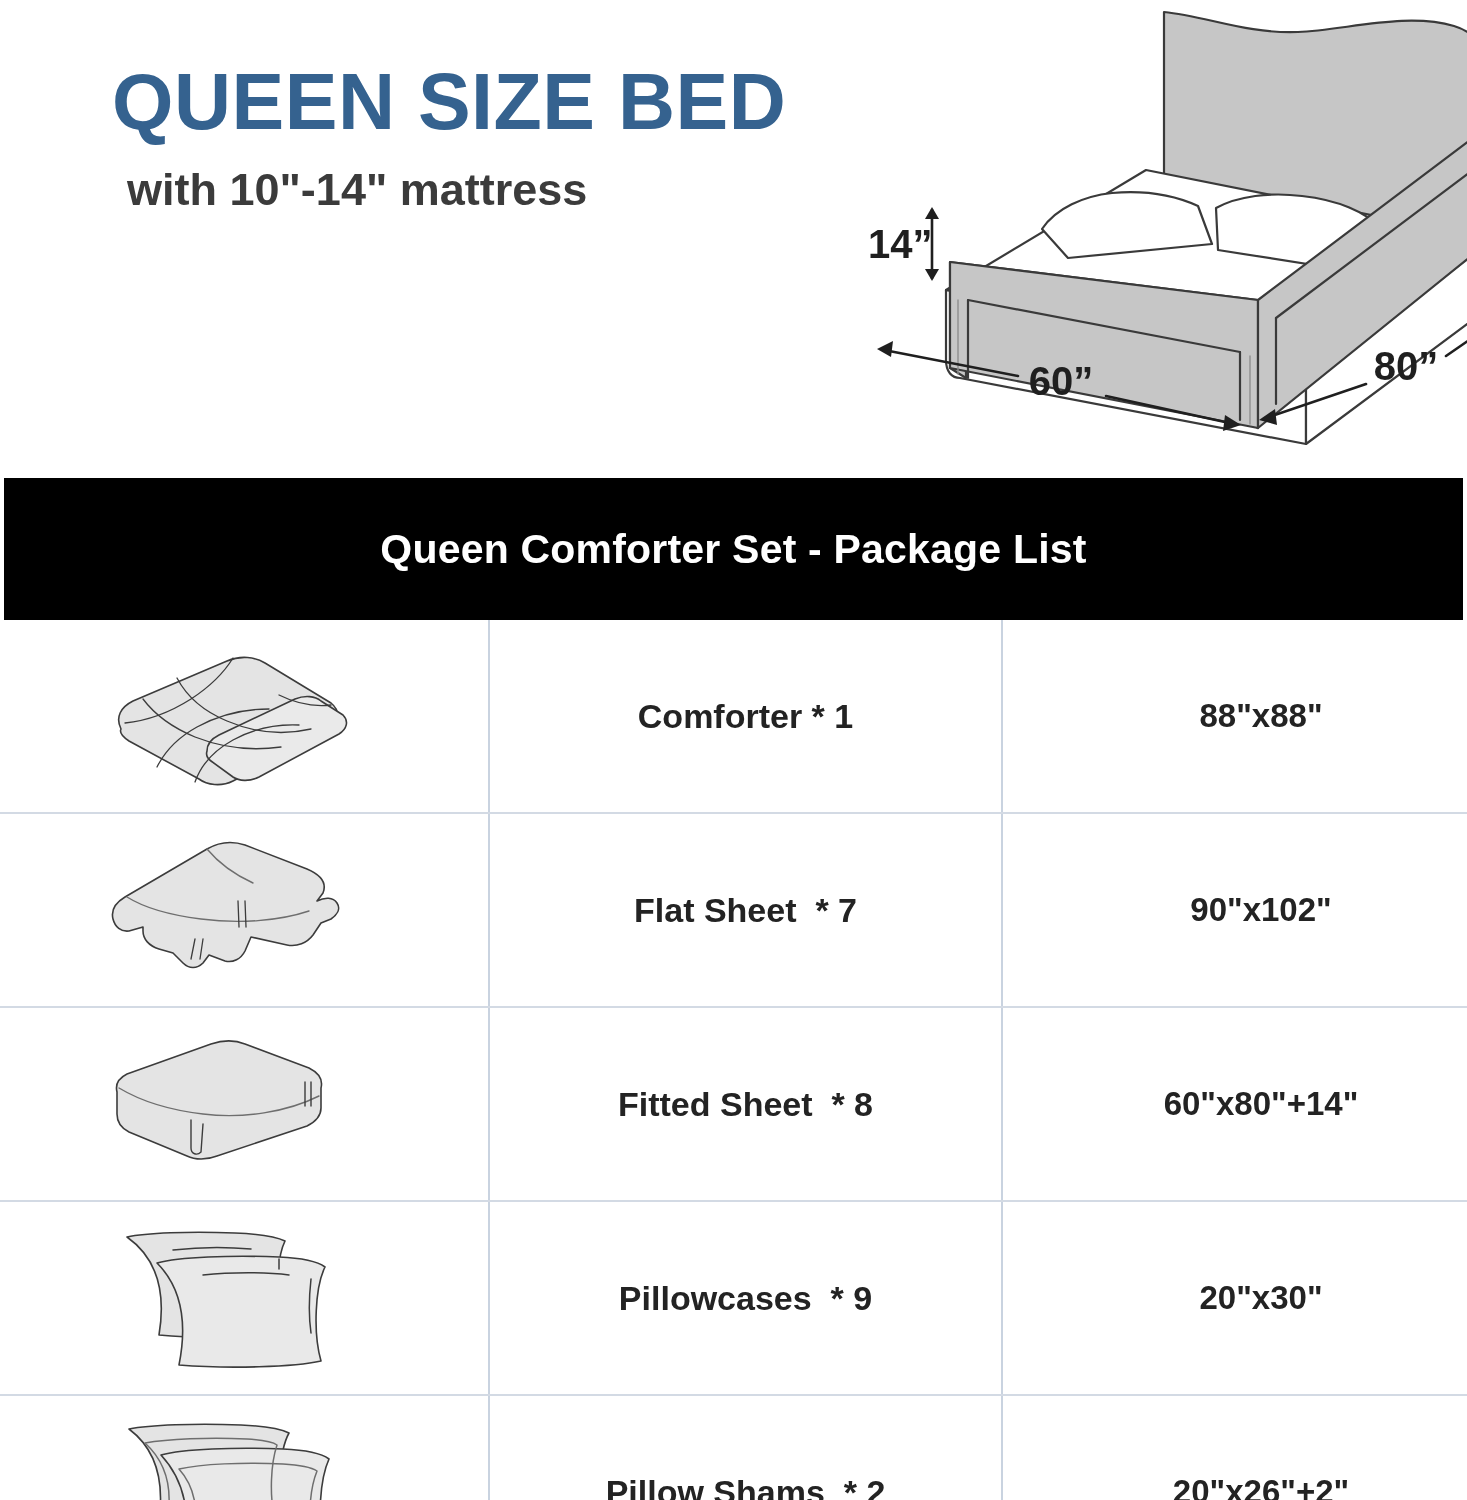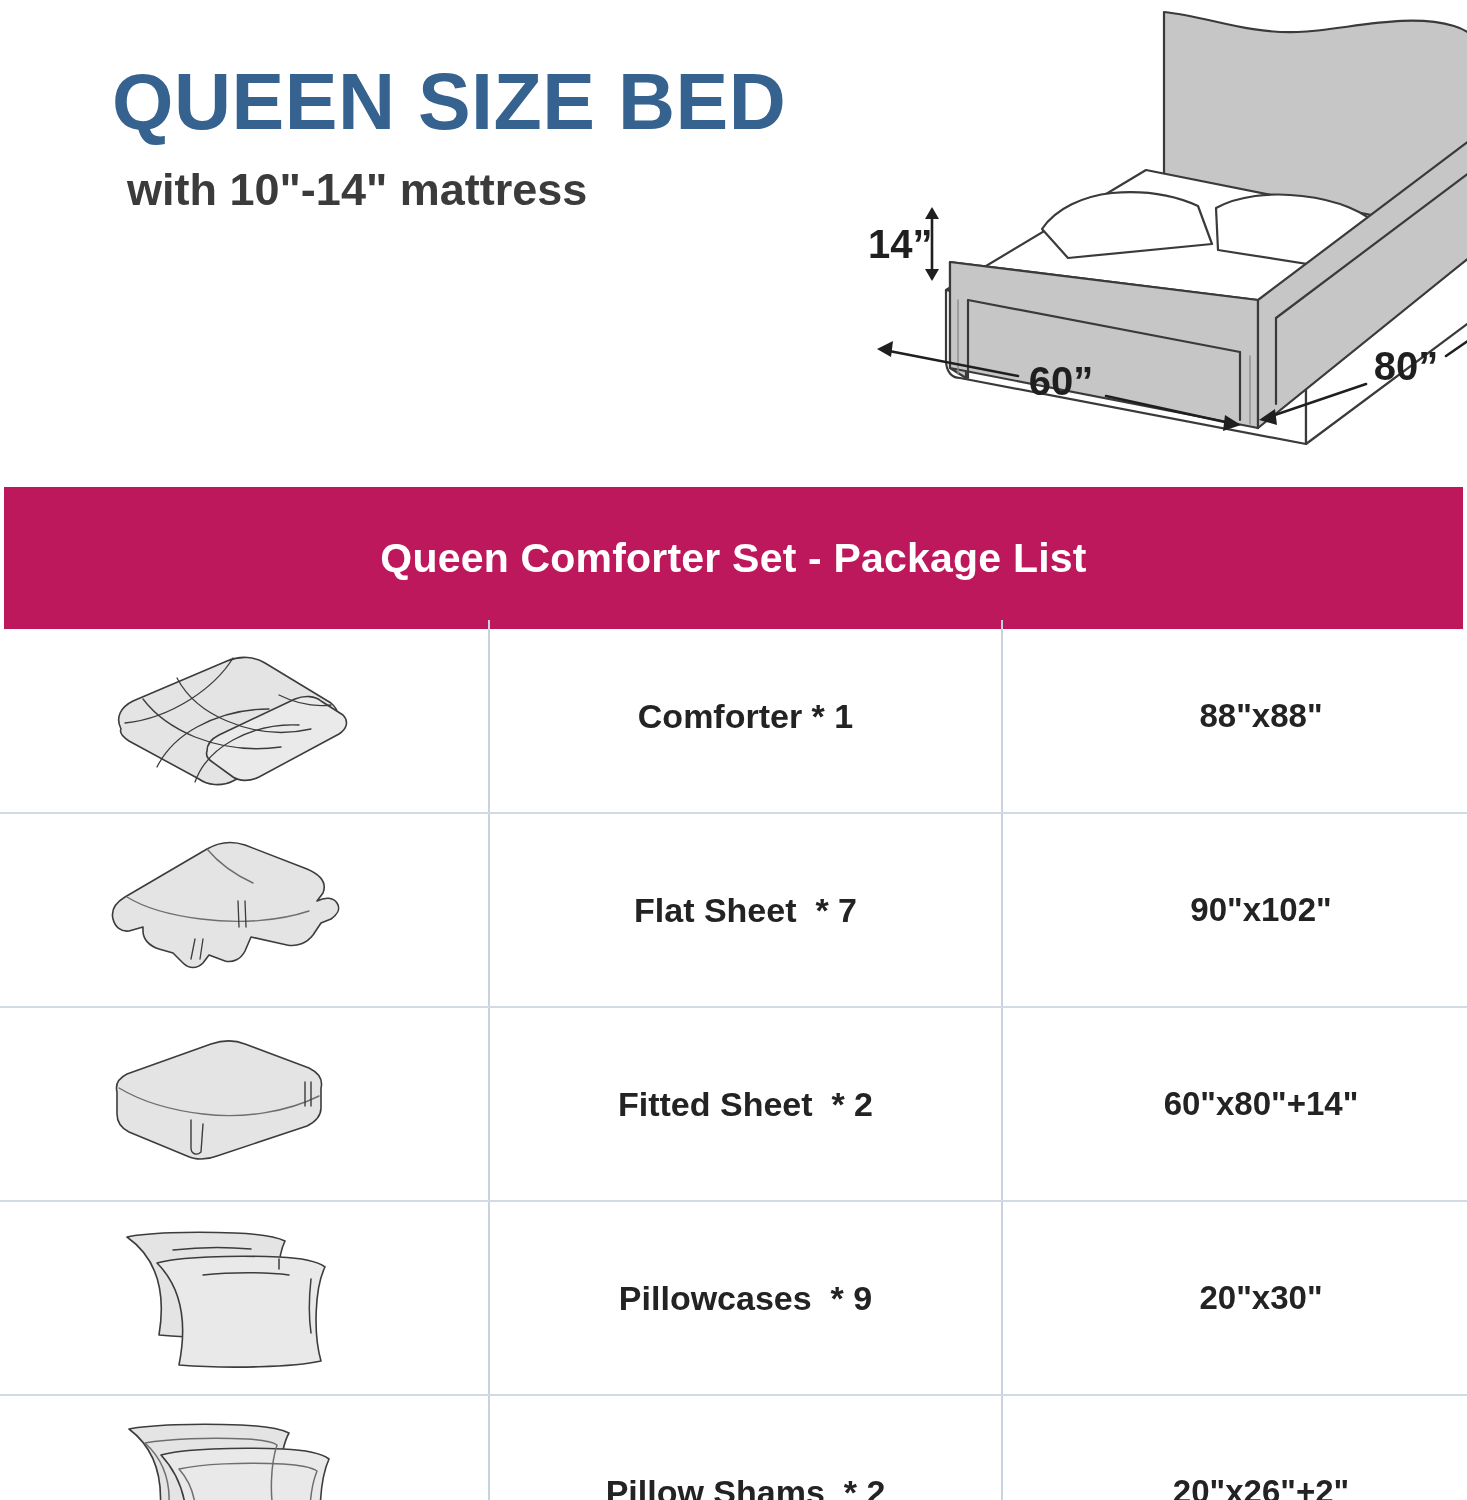--- a/index.html
+++ b/index.html
@@ -59,26 +59,25 @@
     height: 450px;
   }
 
   
   #package-banner {
     position: absolute;
     left: 4px;
     top: 478px;
     width: 1459px;
     height: 142px;
-    background: #be185d;
+    background: #000000;
     display: flex;
     align-items: center;
     justify-content: center;
     box-sizing: border-box;
-    margin-top: 9px;
   }
   #package-banner-title {
     color: #ffffff;
     font-size: 41px;
     font-weight: 700;
     letter-spacing: 0.2px;
     text-align: center;
     white-space: nowrap;
   }
 
@@ -305,21 +304,21 @@
 
             <g fill="none" stroke="#3c3c3c" stroke-width="1.4" stroke-linecap="round">
               <path d="M 92 86 L 92 114 C 92 120 98 122 102 118 L 104 90"></path>
               <path d="M 206 48 L 206 72"></path>
               <path d="M 212 48 L 212 72"></path>
             </g>
           </svg>
         </div>
       </td>
       <td class="col-name">
-        <span class="item-name">Fitted Sheet  * 2</span>
+        <span class="item-name">Fitted Sheet  * 8</span>
       </td>
       <td class="col-size">
         <span class="item-size">60"x80"+14"</span>
       </td>
     </tr>
 
     <tr>
       <td class="col-icon">
         <div class="icon-cell-inner">
           <svg class="prod-svg" width="290" height="150" viewBox="0 0 290 150">

